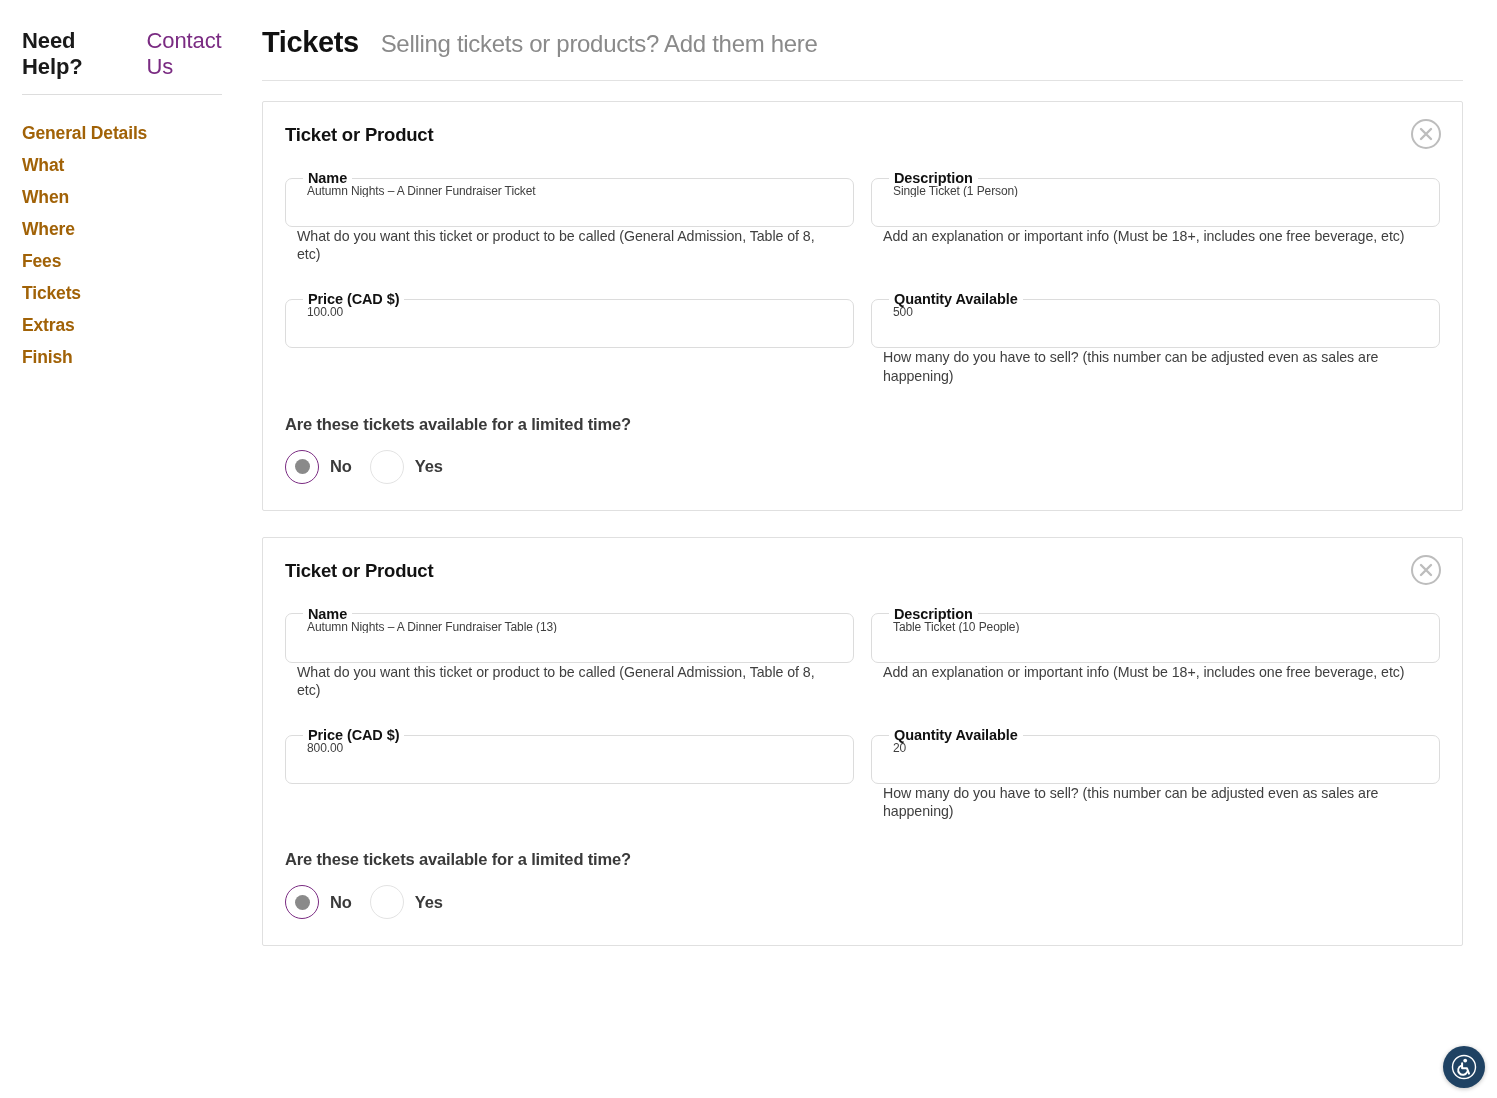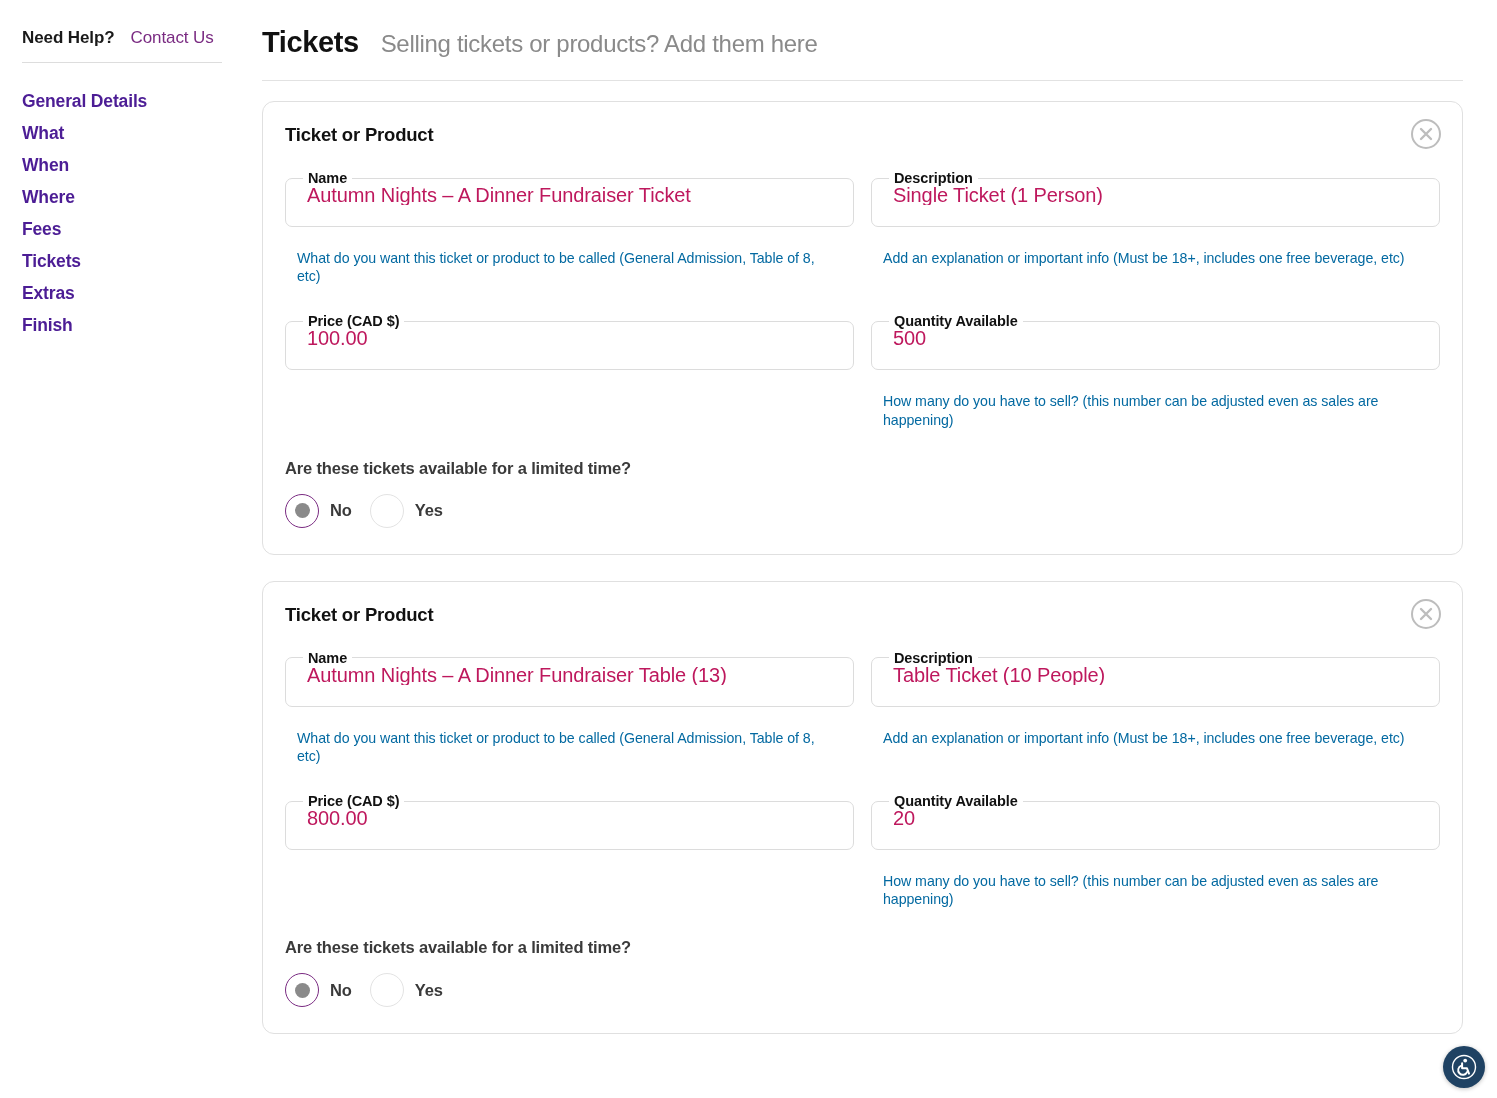--- a/index.html
+++ b/index.html
@@ -24,21 +24,21 @@
   .sidebar {
     width: 244px;
     flex: 0 0 244px;
     padding: 28px 0 0 22px;
   }
 
   .help-row {
     display: flex;
     align-items: baseline;
     gap: 16px;
-    font-size: 17px;
+    font-size: 22px;
   }
 
   .help-label {
     font-weight: bold;
     color: #1a1a1a;
     letter-spacing: -0.1px;
   }
 
   .help-link {
     font-weight: normal;
@@ -56,21 +56,21 @@
 
   .nav {
     margin-top: 22px;
     display: flex;
     flex-direction: column;
   }
 
   .nav-item {
     font-size: 17.5px;
     font-weight: bold;
-    color: #4c1d95;
+    color: #a16207;
     line-height: 32px;
     letter-spacing: -0.15px;
     cursor: pointer;
     width: max-content;
   }
 
   
   .main {
     flex: 1 1 auto;
     padding: 26px 34px 0 18px;
@@ -102,21 +102,21 @@
     margin-top: 21px;
     border-top: 1px solid #e2e2e2;
   }
 
   
   .cards { margin-top: 20px; }
 
   .card {
     position: relative;
     border: 1px solid #e0e0e0;
-    border-radius: 12px;
+    border-radius: 2px;
     padding: 22px 22px 26px 22px;
     margin-bottom: 26px;
     background: #ffffff;
   }
 
   .card-title {
     font-size: 18.5px;
     font-weight: bold;
     color: #111111;
     letter-spacing: -0.2px;
@@ -157,36 +157,36 @@
     padding: 0 5px;
     font-size: 14.5px;
     font-weight: bold;
     color: #111111;
     letter-spacing: -0.1px;
   }
 
   .field-value {
     display: block;
     padding: 0 21px;
-    font-size: 20px;
-    color: #be185d;
+    font-size: 12px;
+    color: #404040;
     line-height: 1;
     margin-top: -1px;
     letter-spacing: -0.1px;
     white-space: nowrap;
     overflow: hidden;
     text-overflow: ellipsis;
     cursor: text;
   }
 
   .helper {
-    margin-top: 22px;
+    margin-top: 0;
     padding: 0 12px;
     font-size: 14.2px;
-    color: #0369a1;
+    color: #404040;
     line-height: 1.28;
     letter-spacing: -0.05px;
   }
 
   .helper.tight { max-width: 560px; }
   .helper.wide  { max-width: 560px; }
 
   .spacer-row { height: 18px; }
 
   

